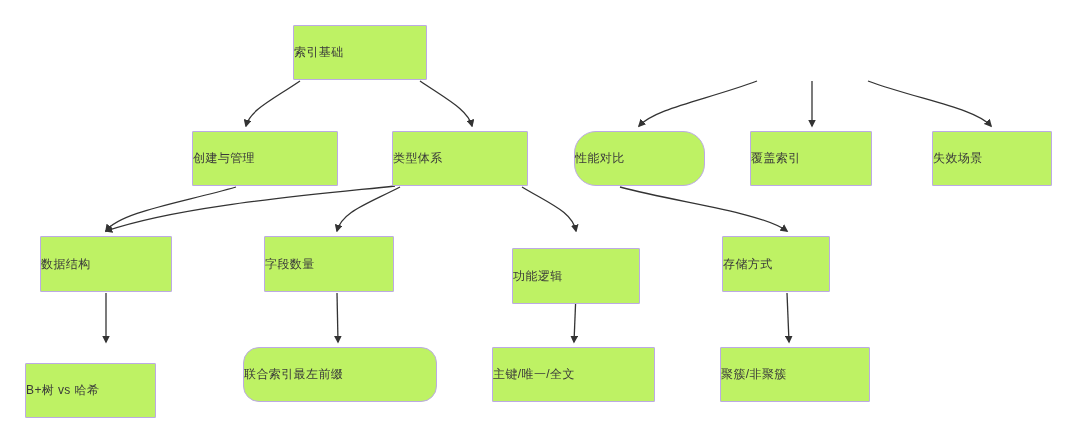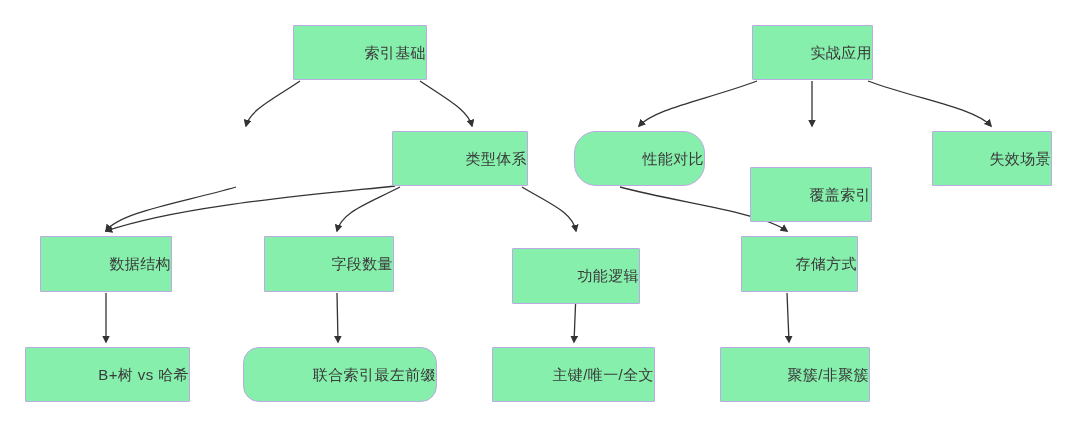--- a/index.html
+++ b/index.html
@@ -21,28 +21,28 @@
     position: absolute;
     left: 0;
     top: 0;
     width: 1080px;
     height: 434px;
     pointer-events: none;
   }
   .node {
     position: absolute;
     box-sizing: border-box;
-    background: #86efac;
+    background: #bef264;
     border: 1px solid #bcaae4;
     border-radius: 1px;
     display: flex;
     align-items: center;
-    justify-content: flex-end;
+    justify-content: flex-start;
     color: #3a3a3a;
-    font-size: 15px;
+    font-size: 12px;
     line-height: 1.2;
     letter-spacing: 0.4px;
     white-space: nowrap;
     z-index: 2;
   }
   .node-label {
     display: block;
   }
 </style>
 </head>
@@ -85,58 +85,58 @@
       <path d="M 576 293 L 574 342"></path>
 
       <path d="M 787 293 L 789 342"></path>
     </g>
   </svg>
 
   <div class="node" style="left:293px; top:25px; width:134px; height:55px;">
     <span class="node-label">索引基础</span>
   </div>
 
-  <div class="node" style="left:752px; top:25px; width:121px; height:55px;">
-    <span class="node-label">实战应用</span>
+
+  <div class="node" style="left:192px; top:131px; width:146px; height:55px;">
+    <span class="node-label">创建与管理</span>
   </div>
-
 
   <div class="node" style="left:392px; top:131px; width:136px; height:55px;">
     <span class="node-label">类型体系</span>
   </div>
 
   <div class="node" style="left:574px; top:131px; width:131px; height:55px;border-radius:22px;">
     <span class="node-label">性能对比</span>
   </div>
 
-  <div class="node" style="left:750px; top:131px; width:122px; height:55px;margin-top:36px;">
+  <div class="node" style="left:750px; top:131px; width:122px; height:55px;">
     <span class="node-label">覆盖索引</span>
   </div>
 
   <div class="node" style="left:932px; top:131px; width:120px; height:55px;">
     <span class="node-label">失效场景</span>
   </div>
 
   <div class="node" style="left:40px; top:236px; width:132px; height:56px;">
     <span class="node-label">数据结构</span>
   </div>
 
   <div class="node" style="left:264px; top:236px; width:130px; height:56px;">
     <span class="node-label">字段数量</span>
   </div>
 
   <div class="node" style="left:512px; top:248px; width:128px; height:56px;">
     <span class="node-label">功能逻辑</span>
   </div>
 
-  <div class="node" style="left:722px; top:236px; width:117px; height:56px;margin-left:19px;">
+  <div class="node" style="left:722px; top:236px; width:108px; height:56px;">
     <span class="node-label">存储方式</span>
   </div>
 
-  <div class="node" style="left:25px; top:347px; width:165px; height:55px;">
+  <div class="node" style="left:25px; top:363px; width:131px; height:55px;">
     <span class="node-label">B+树 vs 哈希</span>
   </div>
 
   <div class="node" style="left:243px; top:347px; width:194px; height:55px;border-radius:16px;">
     <span class="node-label">联合索引最左前缀</span>
   </div>
 
   <div class="node" style="left:492px; top:347px; width:163px; height:55px;">
     <span class="node-label">主键/唯一/全文</span>
   </div>

